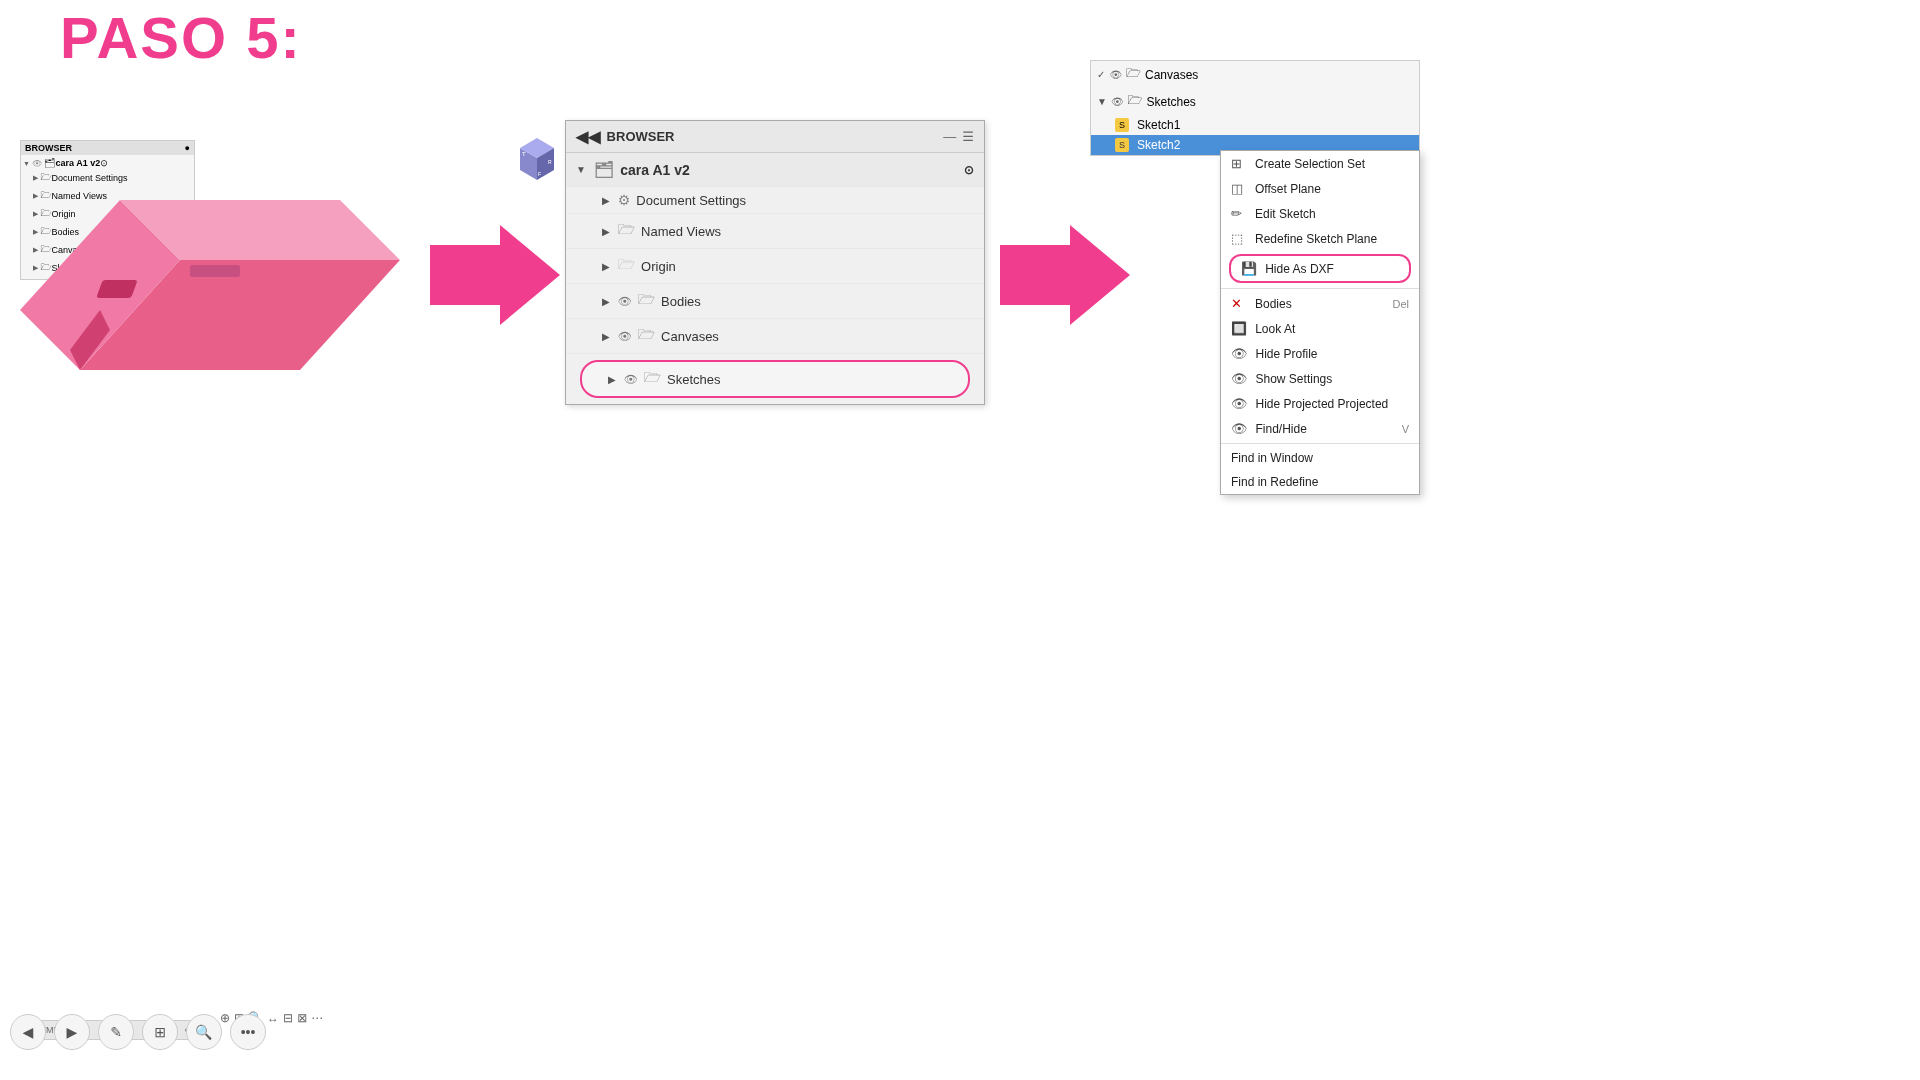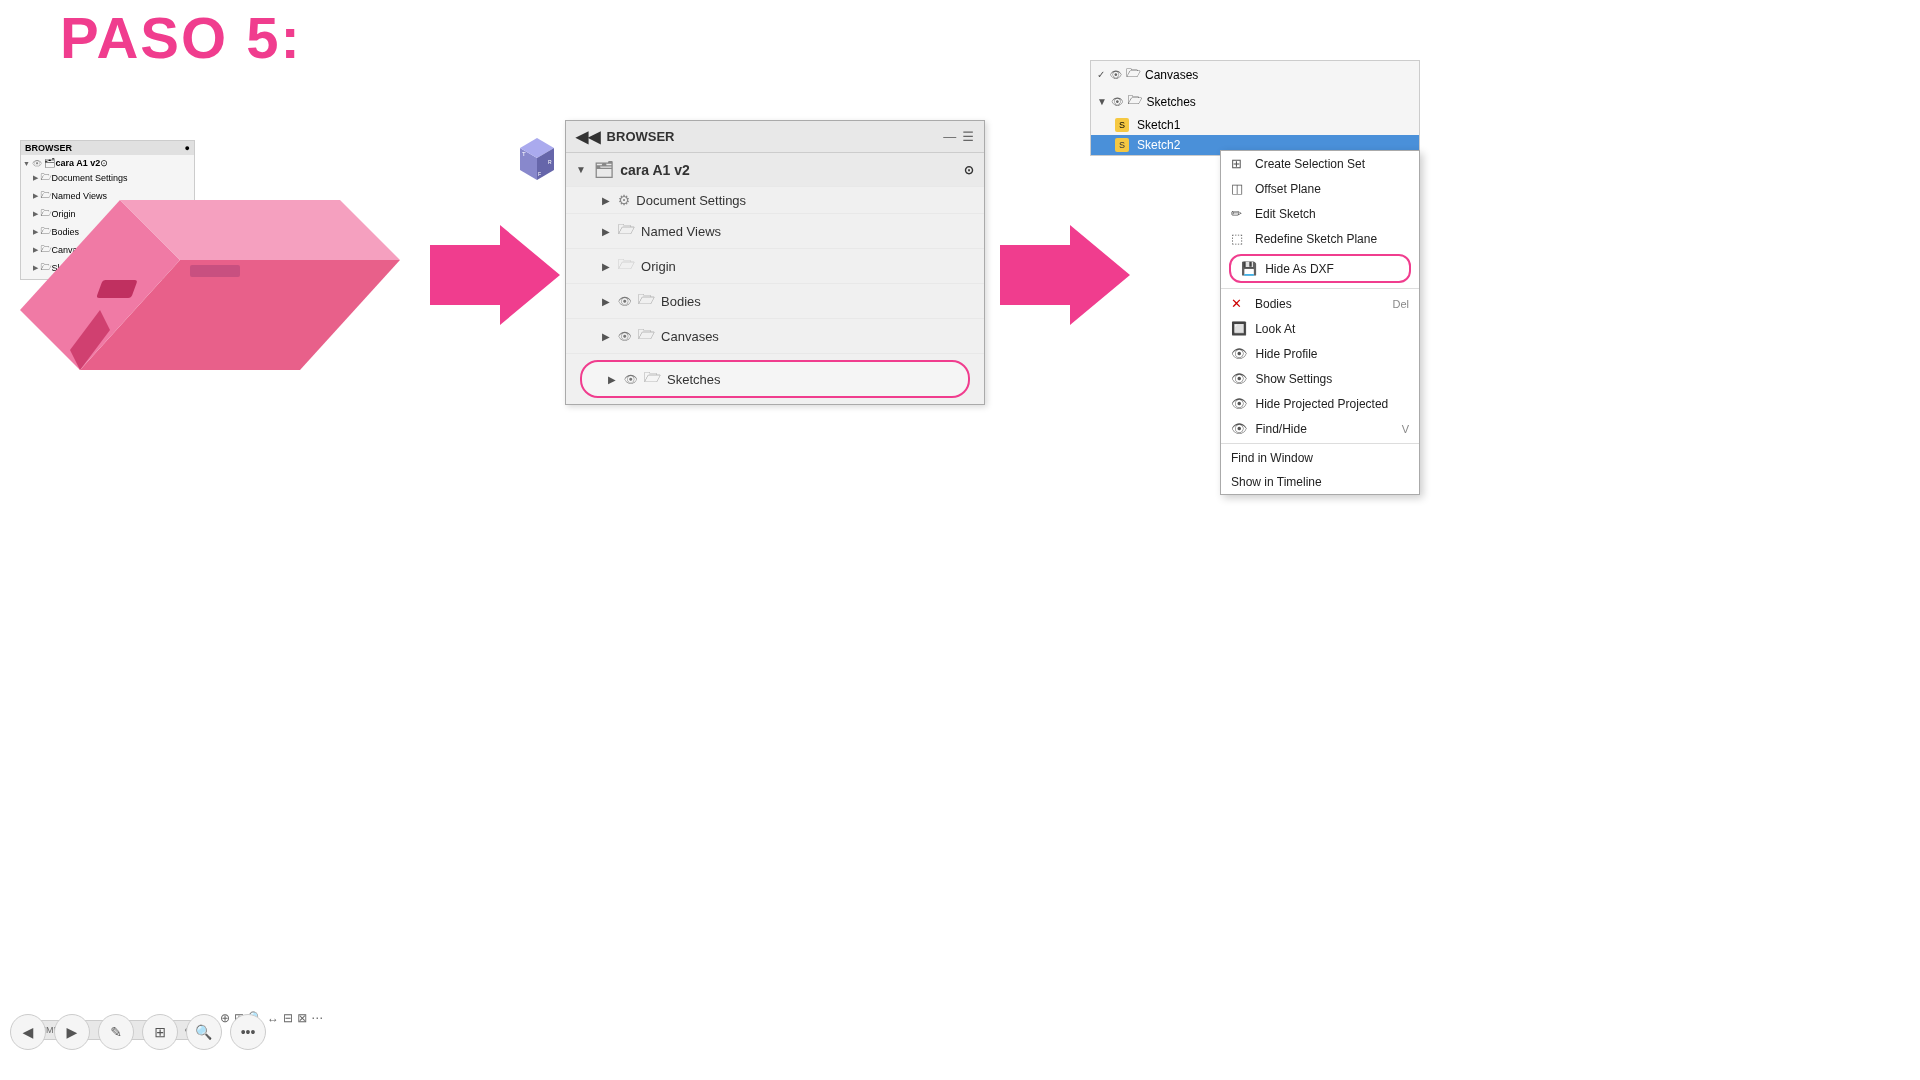--- a/index.html
+++ b/index.html
@@ -472,21 +472,21 @@
     <span class="ci-label">Find/Hide</span>
     <span class="ci-shortcut">V</span>
   </div>
   <div class="context-divider"></div>
 
   <div class="context-item">
     <span class="ci-label">Find in Window</span>
   </div>
 
   <div class="context-item">
-    <span class="ci-label">Show in Timeline</span>
+    <span class="ci-label">Find in Redefine</span>
   </div>
 </div>
 
 <div class="comments-bar">
   <span>COMMENTS</span>
   <span>●</span>
 </div>
 
 <div class="model-toolbar">
   <span class="mtb-icon">⊕</span>

